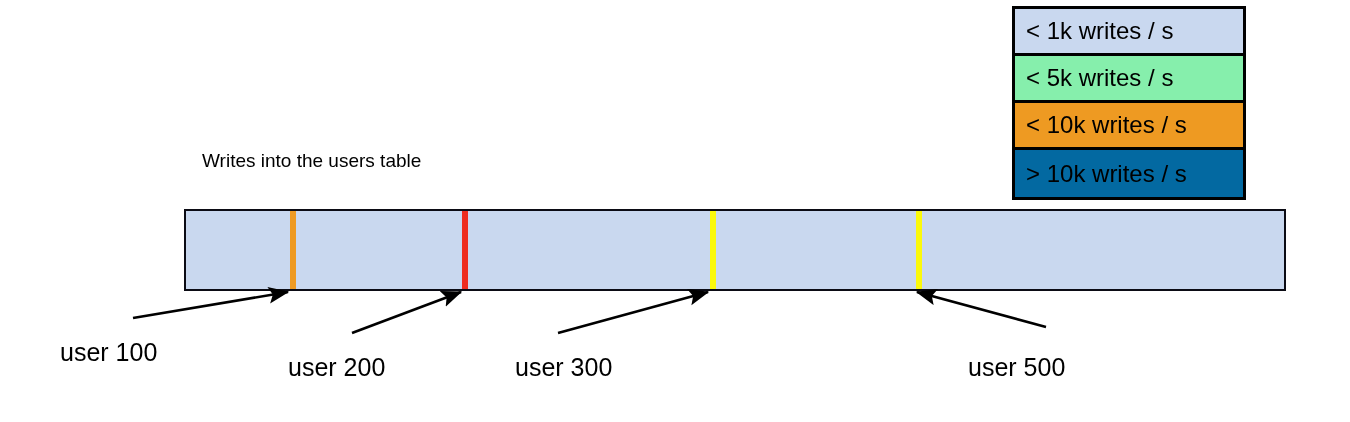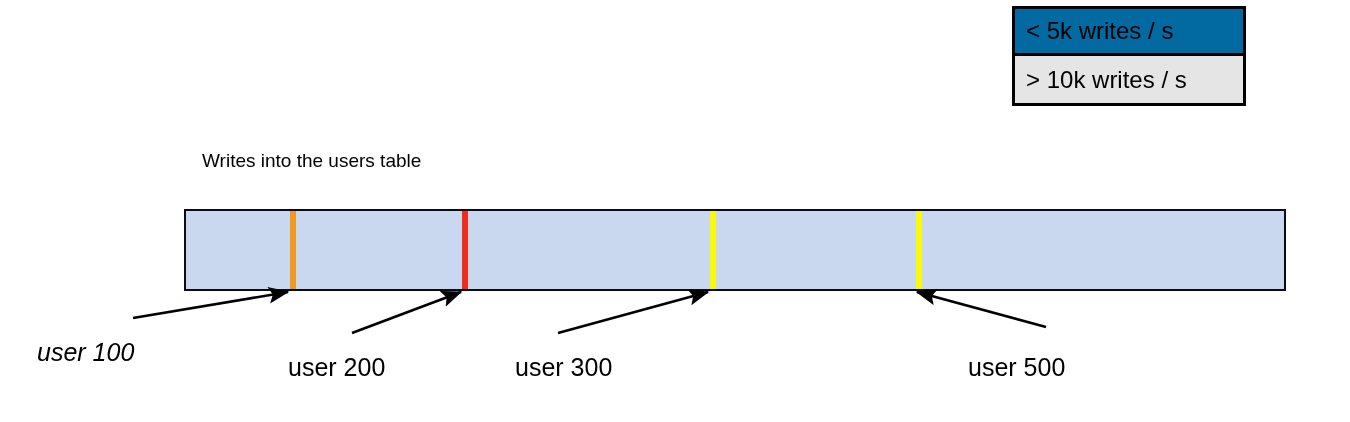--- a/index.html
+++ b/index.html
@@ -85,38 +85,44 @@
     top: 0;
     width: 1350px;
     height: 422px;
     pointer-events: none;
   }
 </style>
 </head>
 <body>
 
 <div id="legend">
-  <div class="legend-row" style="background: #0369a1;">
+  <div class="legend-row" style="background: rgb(201, 216, 239);">
+    <span class="legend-label">&lt; 1k writes / s</span>
+  </div>
+  <div class="legend-row" style="background: #86efac;">
     <span class="legend-label">&lt; 5k writes / s</span>
   </div>
-  <div class="legend-row" style="background: #e5e5e5;">
+  <div class="legend-row" style="background: rgb(238, 154, 34);">
+    <span class="legend-label">&lt; 10k writes / s</span>
+  </div>
+  <div class="legend-row" style="background: #0369a1;">
     <span class="legend-label">&gt; 10k writes / s</span>
   </div>
 </div>
 
 <div id="chart-title">Writes into the users table</div>
 
 <div id="table-bar" style="background: rgb(201, 216, 239); border-color: rgb(11, 11, 20);">
   <div class="stripe" style="background: rgb(238, 154, 34); left: 104px;"></div>
   <div class="stripe" style="background: rgb(238, 44, 30); left: 276px;"></div>
   <div class="stripe" style="background: rgb(251, 249, 11); left: 524px;"></div>
   <div class="stripe" style="background: rgb(251, 249, 11); left: 730px;"></div>
 </div>
 
-<div class="callout-label" style="left: 37px; top: 340px; font-style: italic;">user 100</div>
+<div class="callout-label" style="left: 60px; top: 340px;">user 100</div>
 <div class="callout-label" style="left: 288px; top: 355px;">user 200</div>
 <div class="callout-label" style="left: 515px; top: 355px;">user 300</div>
 <div class="callout-label" style="left: 968px; top: 355px;">user 500</div>
 
 <svg id="arrows-layer" viewBox="0 0 1350 422" width="1350" height="422">
   <defs>
     <marker id="ah" markerWidth="9" markerHeight="9" refX="7.5" refY="3.2" orient="auto" markerUnits="strokeWidth">
       <path d="M0,0 L8,3.2 L0,6.4 L1.6,3.2 Z" fill="#000000"></path>
     </marker>
   </defs>

